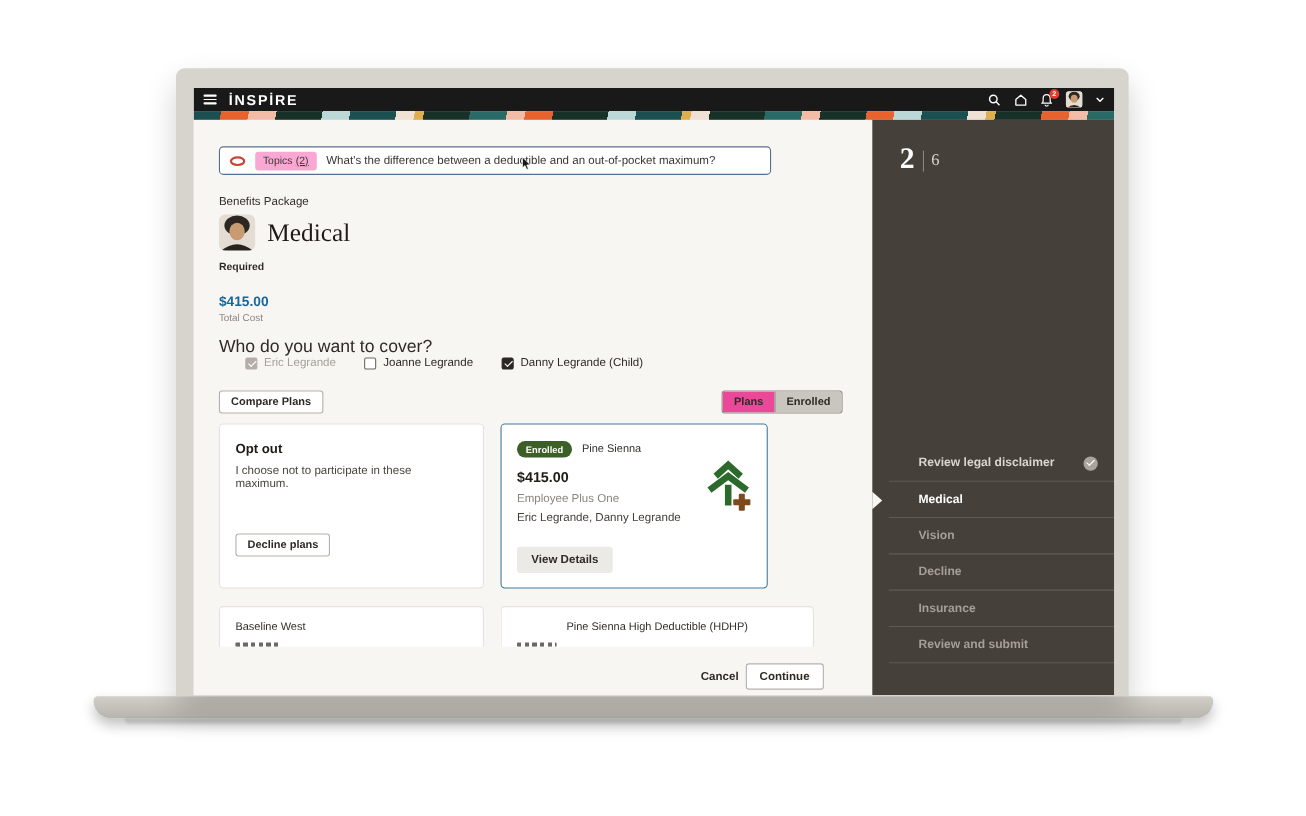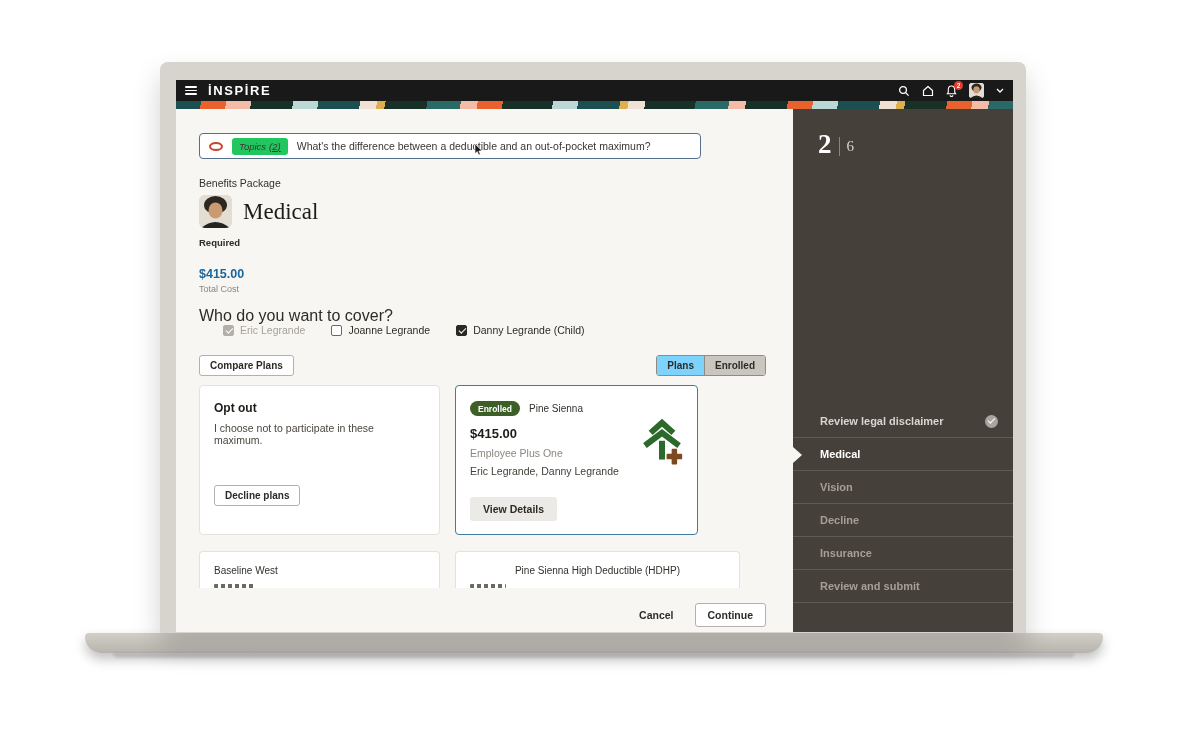--- a/index.html
+++ b/index.html
@@ -36,22 +36,22 @@
 
   
   .main { display:flex; height:523px; }
   .content { width:617px; position:relative; background:#f8f6f3; }
   .sidebar { width:220px; background:#454039; position:relative; }
 
   
   .askbar { position:absolute; left:23px; top:24px; width:502px; height:26px; background:#fff;
     border:1px solid #54708e; border-radius:4px; display:flex; align-items:center; gap:9px; padding:0 9px; cursor:text; }
   .oracle-o { width:14px; height:9px; border:2.5px solid #c74634; border-radius:50%; flex:none; }
-  .topics-pill { background:#22c55e; border-radius:3px; font-size:9.5px; color:#3a3632; padding:3px 7px;
-    display:flex; gap:3px; white-space:nowrap; cursor:pointer;font-style:italic; }
+  .topics-pill { background:#f9a8d4; border-radius:3px; font-size:9.5px; color:#3a3632; padding:3px 7px;
+    display:flex; gap:3px; white-space:nowrap; cursor:pointer; }
   .topics-count { text-decoration:underline; }
   .question { font-size:10.5px; color:#3a3632; white-space:nowrap; }
   .cursor-ptr { position:absolute; left:298px; top:33px; }
 
   
   .eyebrow { position:absolute; left:23px; top:68px; font-size:10.5px; color:#33302c; }
   .title-row { position:absolute; left:23px; top:86px; display:flex; align-items:center; gap:11px; }
   .avatar-lg { width:33px; height:33px; border-radius:6px; overflow:hidden; background:#e3ddd3; }
   .page-title { font-family:"Liberation Serif", serif; font-size:23px; color:#1f1c18; }
   .required { position:absolute; left:23px; top:128px; font-size:9.5px; font-weight:700; color:#2e2b27; }
@@ -67,21 +67,21 @@
   .cb.checked { background:#2b2824; border-color:#2b2824; }
   .cb.checked::after { content:""; position:absolute; left:2px; top:2.5px; width:5.5px; height:3px;
     border-left:1.5px solid #fff; border-bottom:1.5px solid #fff; transform:rotate(-45deg); }
   .cb.disabled { background:#b3afa8; border-color:#b3afa8; }
 
   
   .toolbar-row { position:absolute; left:23px; top:246px; width:567px; display:flex; justify-content:space-between; align-items:center; }
   .btn { background:#fff; border:1px solid #b5b1aa; border-radius:3px; font-size:10px; font-weight:700;
     color:#2e2b27; padding:4px 10px; font-family:inherit; cursor:pointer; }
   .segmented { display:flex; border:1px solid #8f8b84; border-radius:3px; overflow:hidden; }
-  .seg { font-size:10px; font-weight:700; padding:4px 10px; background:#7dd3fc; color:#2e2b27; cursor:pointer; }
+  .seg { font-size:10px; font-weight:700; padding:4px 10px; background:#ec4899; color:#2e2b27; cursor:pointer; }
   .seg.selected { background:#c9c5bf; border-left:1px solid #8f8b84; }
 
   
   .cards-row { position:absolute; left:23px; top:276px; display:flex; gap:15px; }
   .card { width:241px; height:150px; background:#fff; border:1px solid #e5e1dc; border-radius:4px; position:relative; padding:15px 14px; }
   .card.enrolled-card { width:243px; border:1.5px solid #417b9d; }
   .opt-title { font-size:12px; font-weight:700; color:#1f1c18; margin-bottom:7px; }
   .opt-desc { font-size:10.5px; color:#4a463f; }
   .card-btn { position:absolute; left:14px; bottom:28px; }
   .badge-row { display:flex; align-items:center; gap:9px; }
@@ -98,30 +98,30 @@
   .partial-row { position:absolute; left:23px; top:442px; display:flex; gap:15px; }
   .pcard { width:241px; height:37px; background:#fff; border:1px solid #e5e1dc; border-bottom:none;
     border-radius:4px 4px 0 0; overflow:hidden; padding:13px 14px 0; }
   .pcard.wide { width:285px;text-align:center; }
   .pcard-title { font-size:10px; color:#33302c; white-space:nowrap; }
   .clipped-price { margin-top:8px; height:4px; border-radius:1px; opacity:.75;
     background:repeating-linear-gradient(90deg,#3a3632 0 4px, transparent 4px 7px); }
   .cp-a { width:40px; } .cp-b { width:36px; }
 
   
-  .footer-row { position:absolute; left:23px; top:494px; width:567px; display:flex; justify-content:flex-end; align-items:center; gap:21px; }
+  .footer-row { position:absolute; left:6px; top:494px; width:567px; display:flex; justify-content:flex-end; align-items:center; gap:6px; }
   .cancel-link { font-size:10.5px; font-weight:700; color:#2e2b27; cursor:pointer; }
   .continue-btn { padding:5px 12px; font-size:10.5px; }
 
   
   .step-counter { position:absolute; left:25px; top:22px; display:flex; align-items:center; font-family:"Liberation Serif", serif; }
   .step-num { font-size:27px; font-weight:700; color:#fff; line-height:1; }
   .step-sep { width:1px; height:19px; background:#8a857e; margin:3px 7px 0; }
   .step-total { font-size:15px; color:#d8d4cf; margin-top:4px; }
-  .steps { position:absolute; left:0; right:0; top:296px; }
+  .steps { position:absolute; left:15px; right:0; top:296px; }
   .step { height:33px; display:flex; align-items:center; justify-content:space-between;
     padding:0 15px 0 27px; border-bottom:1px solid rgba(255,255,255,.14);
     font-size:11px; font-weight:700; color:#a59f98; cursor:pointer; }
   .step.done { color:#d9d5d0; }
   .step.active { color:#ffffff; }
   .check-circle { width:13px; height:13px; border-radius:50%; background:#a9a49d; position:relative; flex:none; }
   .check-circle::after { content:""; position:absolute; left:3px; top:3.5px; width:5.5px; height:3px;
     border-left:1.5px solid #fff; border-bottom:1.5px solid #fff; transform:rotate(-45deg); }
   .active-arrow { position:absolute; left:0; top:338px; width:0; height:0;
     border-top:8px solid transparent; border-bottom:8px solid transparent; border-left:9px solid #f8f6f3; }

